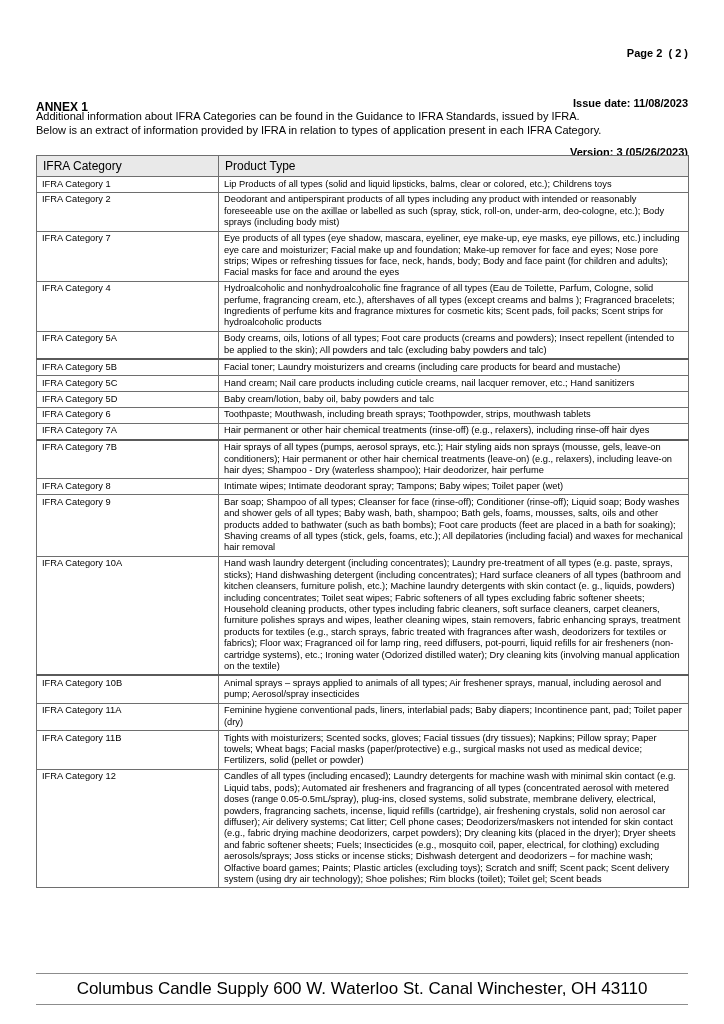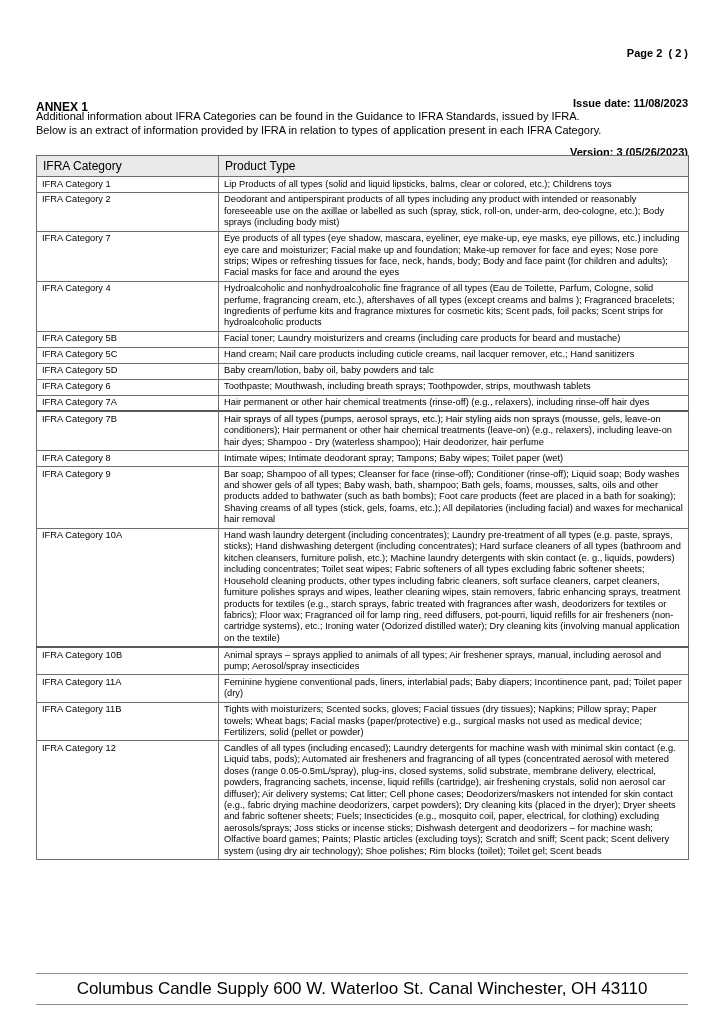--- a/index.html
+++ b/index.html
@@ -129,20 +129,24 @@
     <tr>
       <td class="cat">IFRA Category 7</td>
       <td>Eye products of all types (eye shadow, mascara, eyeliner, eye make-up, eye masks, eye pillows, etc.) including eye care and moisturizer; Facial make up and foundation; Make-up remover for face and eyes; Nose pore strips; Wipes or refreshing tissues for face, neck, hands, body; Body and face paint (for children and adults); Facial masks for face and around the eyes</td>
     </tr>
 
     <tr>
       <td class="cat">IFRA Category 4</td>
       <td>Hydroalcoholic and nonhydroalcoholic fine fragrance of all types (Eau de Toilette, Parfum, Cologne, solid perfume, fragrancing cream, etc.), aftershaves of all types (except creams and balms ); Fragranced bracelets; Ingredients of perfume kits and fragrance mixtures for cosmetic kits; Scent pads, foil packs; Scent strips for hydroalcoholic products</td>
     </tr>
 
+    <tr class="thick-bottom">
+      <td class="cat">IFRA Category 5A</td>
+      <td>Body creams, oils, lotions of all types; Foot care products (creams and powders); Insect repellent (intended to be applied to the skin); All powders and talc (excluding baby powders and talc)</td>
+    </tr>
 
     <tr>
       <td class="cat">IFRA Category 5B</td>
       <td>Facial toner; Laundry moisturizers and creams (including care products for beard and mustache)</td>
     </tr>
 
     <tr>
       <td class="cat">IFRA Category 5C</td>
       <td>Hand cream; Nail care products including cuticle creams, nail lacquer remover, etc.; Hand sanitizers</td>
     </tr>

